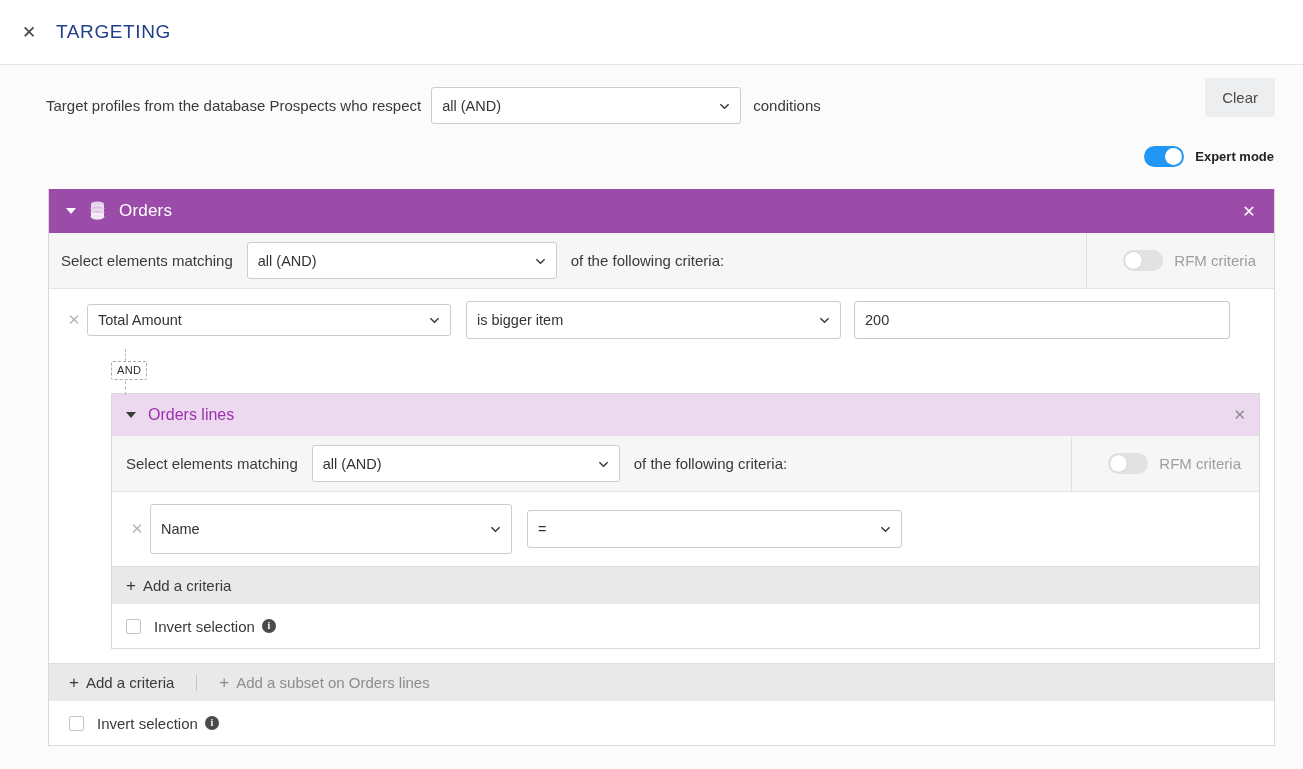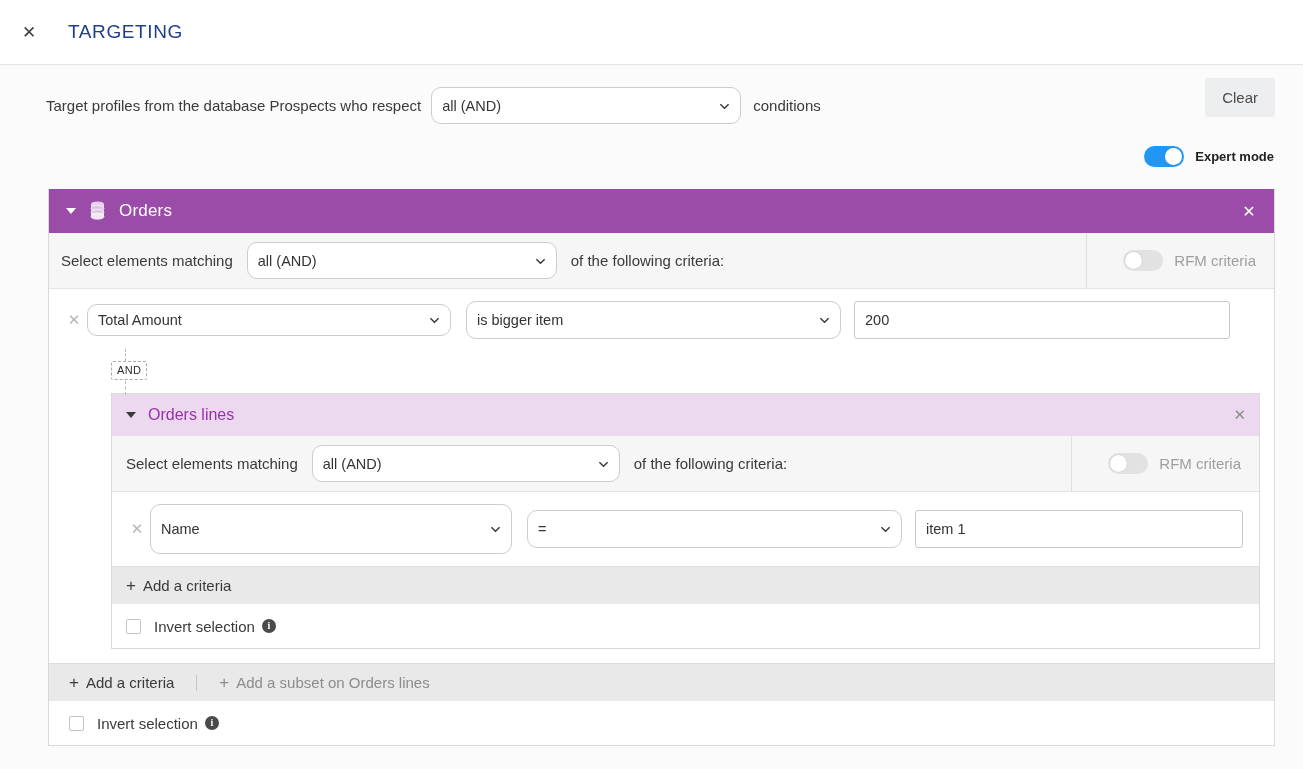--- a/index.html
+++ b/index.html
@@ -22,41 +22,41 @@
     align-items: center;
     padding-left: 14px;
   }
   .close-x {
     width: 30px; height: 30px;
     display: flex; align-items: center; justify-content: center;
     color: #444; font-size: 17px; cursor: pointer;
     line-height: 1;
   }
   .page-title {
-    margin-left: 24px;
+    margin-left: 12px;
     color: #1f3e8c;
     font-size: 19px;
     letter-spacing: 0.6px;
   }
 
   
   .querybar {
     position: relative;
     padding: 22px 30px 0 46px;
     display: flex;
     align-items: center;
   }
   .qb-text { font-size: 15px; color: #3a3a3a; }
   .qb-text.right { margin-left: 12px; }
 
   select, .fakeselect {
     appearance: none; -webkit-appearance: none;
     background: #fff;
     border: 1px solid #ccc;
-    border-radius: 10px;
+    border-radius: 3px;
     height: 36px;
     font-family: "Liberation Sans", sans-serif;
     font-size: 14.5px;
     color: #333;
     padding: 0 40px 0 10px;
     display: flex; align-items: center;
     position: relative;
     cursor: pointer;
   }
   .selwrap { position: relative; display: inline-block; }
@@ -429,21 +429,20 @@
         </span>
       </span>
       <span class="selwrap" style="margin-left:15px;">
         <div class="fakeselect" style="width:375px;height:38px;">=</div>
         <span class="chev">
           <svg viewBox="0 0 12 12" width="11" height="11">
               <path d="M1.5 4 L6 8.5 L10.5 4" fill="none" stroke="#3a3a3a" stroke-width="1.6"></path>
             </svg>
         </span>
       </span>
-      <input class="txtinput" style="width: 366px; margin-left: 13px;" value="item 1">
     </div>
 
     <div class="add-bar">
       <span class="add-link">
         <span class="plus">+</span>
         <span>Add a criteria</span>
       </span>
     </div>
 
     <div class="invert-row">

